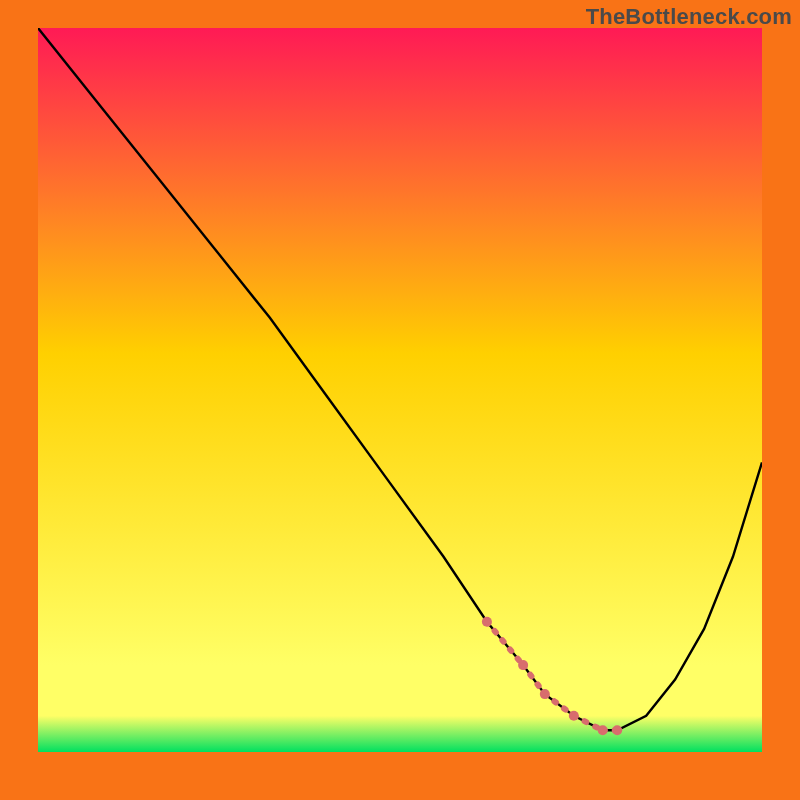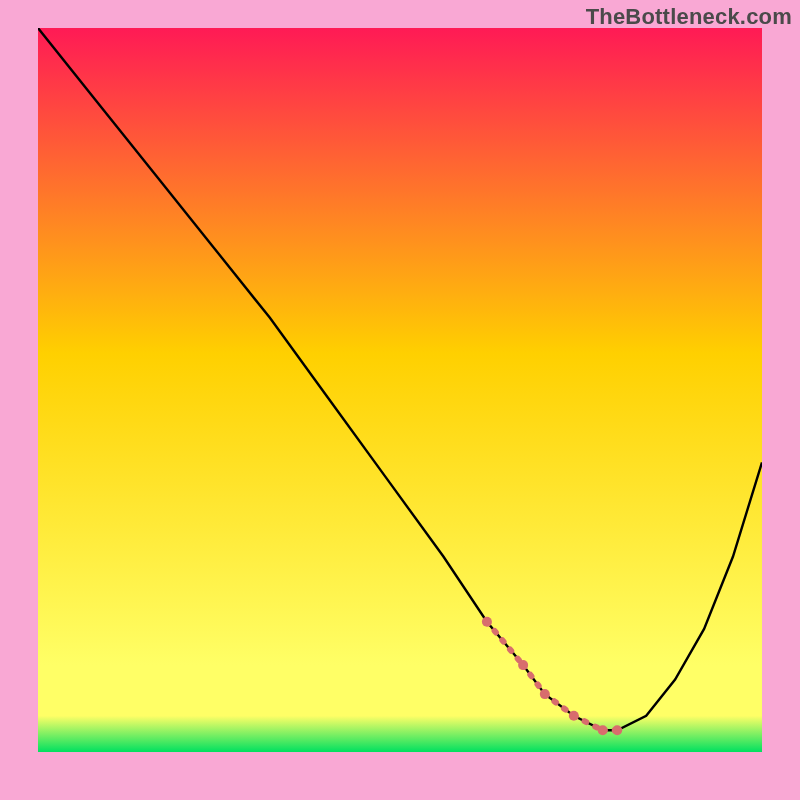--- a/index.html
+++ b/index.html
@@ -8,21 +8,21 @@
     background: #000;
     width: 800px;
     height: 800px;
     overflow: hidden;
     font-family: Arial, Helvetica, sans-serif;
   }
   .frame {
     position: relative;
     width: 800px;
     height: 800px;
-    background: #f9a8d4;
+    background: #f97316;
   }
   .watermark {
     position: absolute;
     top: 4px;
     right: 8px;
     color: #4a4a4a;
     font-size: 22px;
     font-weight: bold;
     letter-spacing: 0.2px;
     z-index: 10;

